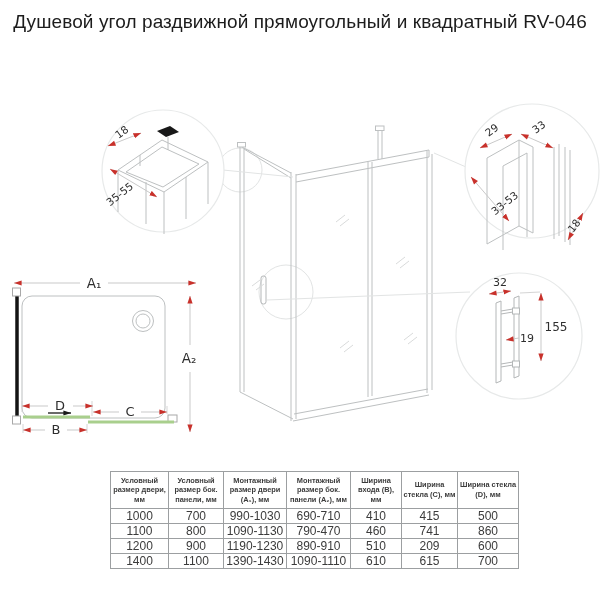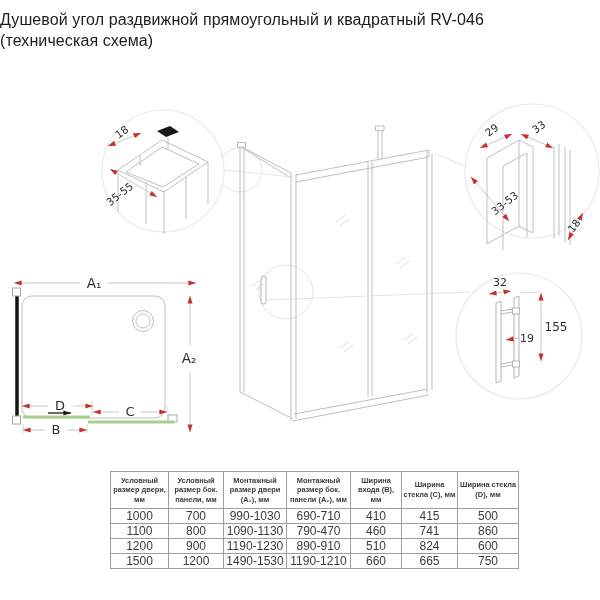--- a/index.html
+++ b/index.html
@@ -1,19 +1,19 @@
 <!DOCTYPE html>
 <html><head>
 <meta charset="utf-8">
 <style>
   html,body{margin:0;padding:0;background:#fff;}
   .page{position:relative;width:600px;height:600px;background:#fff;overflow:hidden;
         font-family:"Liberation Sans","DejaVu Sans",sans-serif;}
-  .title{position:absolute;top:9px;left:0;right:0;color:#1c1c1c;
-         font-size:16px;line-height:1.32;font-weight:500;letter-spacing:.1px;}
+  .title{position:absolute;top:9px;left:0;right:0;text-align:center;color:#1c1c1c;
+         font-size:19px;line-height:1.32;font-weight:500;letter-spacing:.1px;}
   .title div{white-space:nowrap;}
   svg.draw{position:absolute;left:0;top:0;width:600px;height:600px;}
   svg.draw text{font-family:"DejaVu Sans","Liberation Sans",sans-serif;fill:#2e2e2e;}
   .dim{stroke:#c9c9c9;stroke-width:1;}
   .wire{stroke:#bdc0c1;stroke-width:1;fill:none;}
   .wire2{stroke:#b4b7b8;stroke-width:1;fill:none;}
   .lite{stroke:#d9dbdb;stroke-width:1;fill:none;}
   .leader{stroke:#e2e4e4;stroke-width:1;fill:none;}
   .detailc{fill:#ffffff;stroke:#e7e9e9;stroke-width:1.2;}
   .ext{stroke:#d5d5d5;stroke-width:1;}
@@ -25,21 +25,20 @@
   table.sizes th{font-size:7.4px;font-weight:600;height:34px;line-height:1.3;padding:1px;}
   table.sizes td{font-size:12px;height:13px;padding:0;}
 </style>
 </head>
 <body>
 
 <div class="page">
 
   <div class="title">
     <div>Душевой угол раздвижной прямоугольный и квадратный RV-046</div>
-    <div>(техническая схема)</div>
   </div>
 
   <svg class="draw" viewBox="0 0 600 600">
     <defs>
       <marker id="aE" markerWidth="9" markerHeight="7" refX="7.6" refY="3" orient="auto" markerUnits="userSpaceOnUse">
         <path d="M0,0.4 L7.8,3 L0,5.6 Z" fill="#c8312b"></path>
       </marker>
       <marker id="aS" markerWidth="9" markerHeight="7" refX="0.4" refY="3" orient="auto" markerUnits="userSpaceOnUse">
         <path d="M8,0.4 L0.2,3 L8,5.6 Z" fill="#c8312b"></path>
       </marker>
@@ -210,28 +209,28 @@
         <td>460</td>
         <td>741</td>
         <td>860</td>
       </tr>
       <tr>
         <td>1200</td>
         <td>900</td>
         <td>1190-1230</td>
         <td>890-910</td>
         <td>510</td>
-        <td>824</td>
+        <td>209</td>
         <td>600</td>
       </tr>
       <tr>
-        <td>1500</td>
-        <td>1200</td>
-        <td>1490-1530</td>
-        <td>1190-1210</td>
-        <td>660</td>
-        <td>665</td>
-        <td>750</td>
+        <td>1400</td>
+        <td>1100</td>
+        <td>1390-1430</td>
+        <td>1090-1110</td>
+        <td>610</td>
+        <td>615</td>
+        <td>700</td>
       </tr>
     </tbody>
   </table>
 
 </div>
 
 </body></html>

